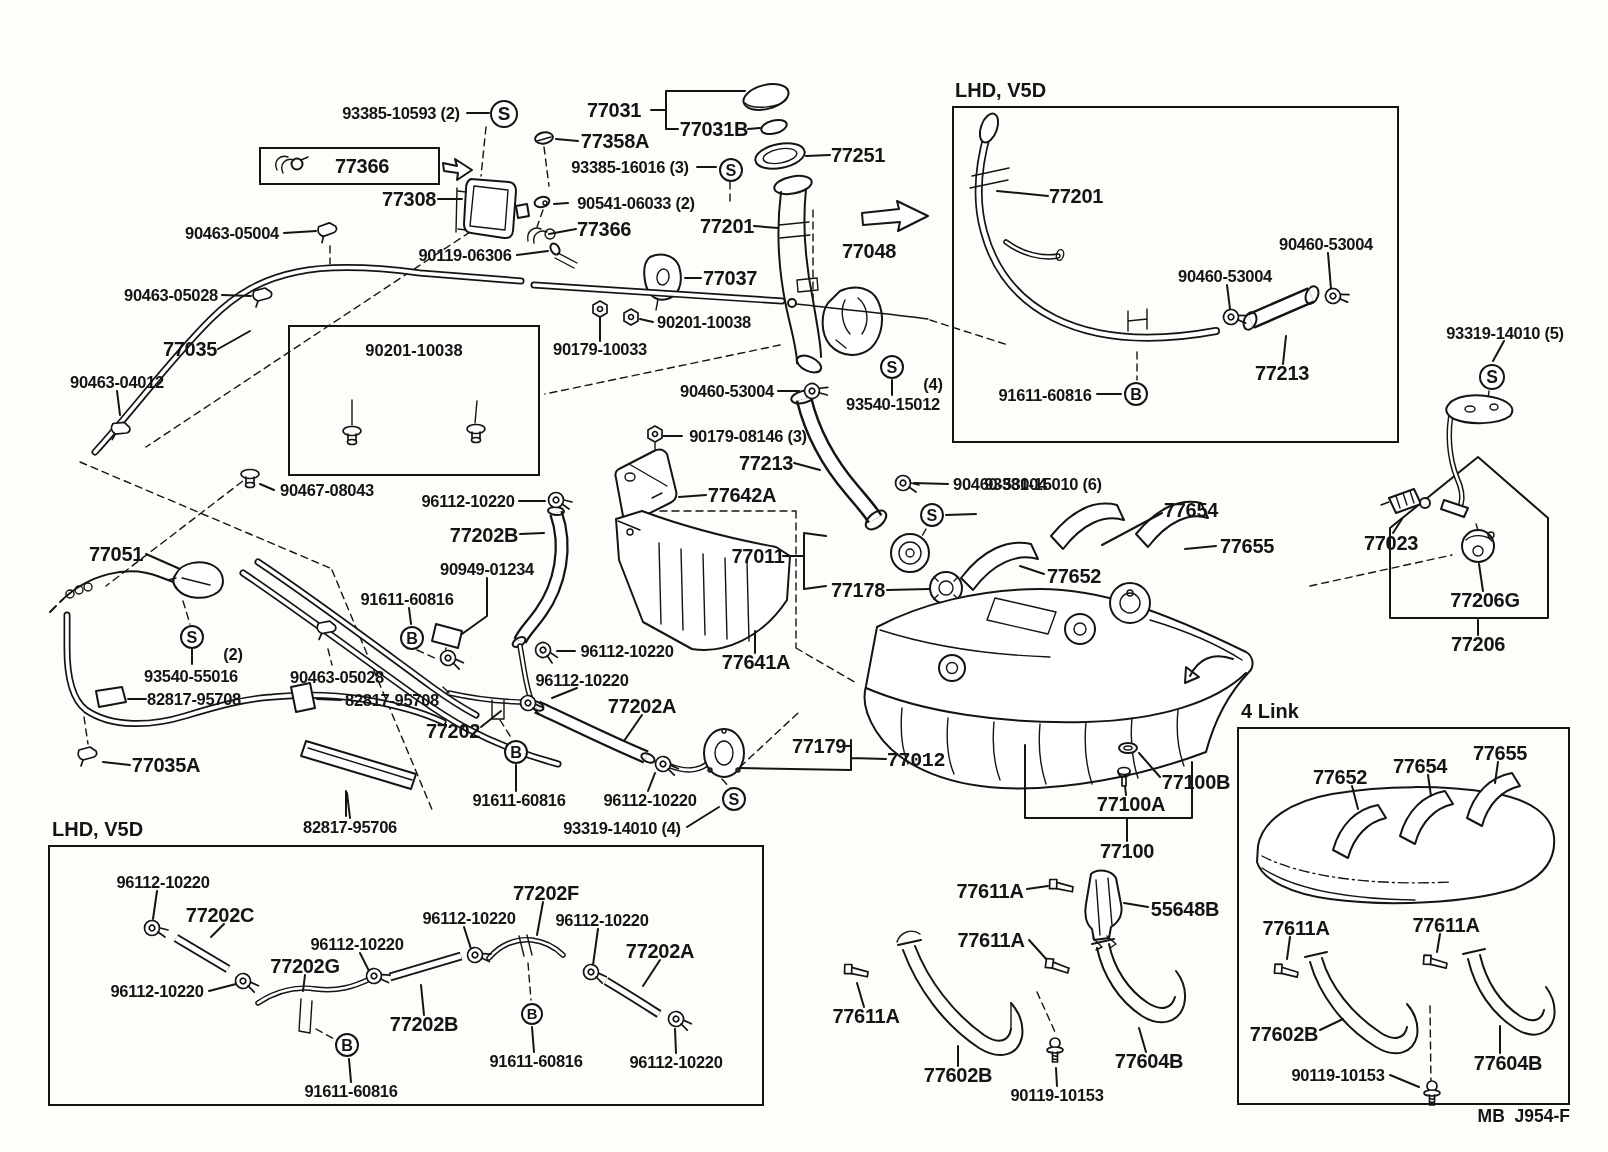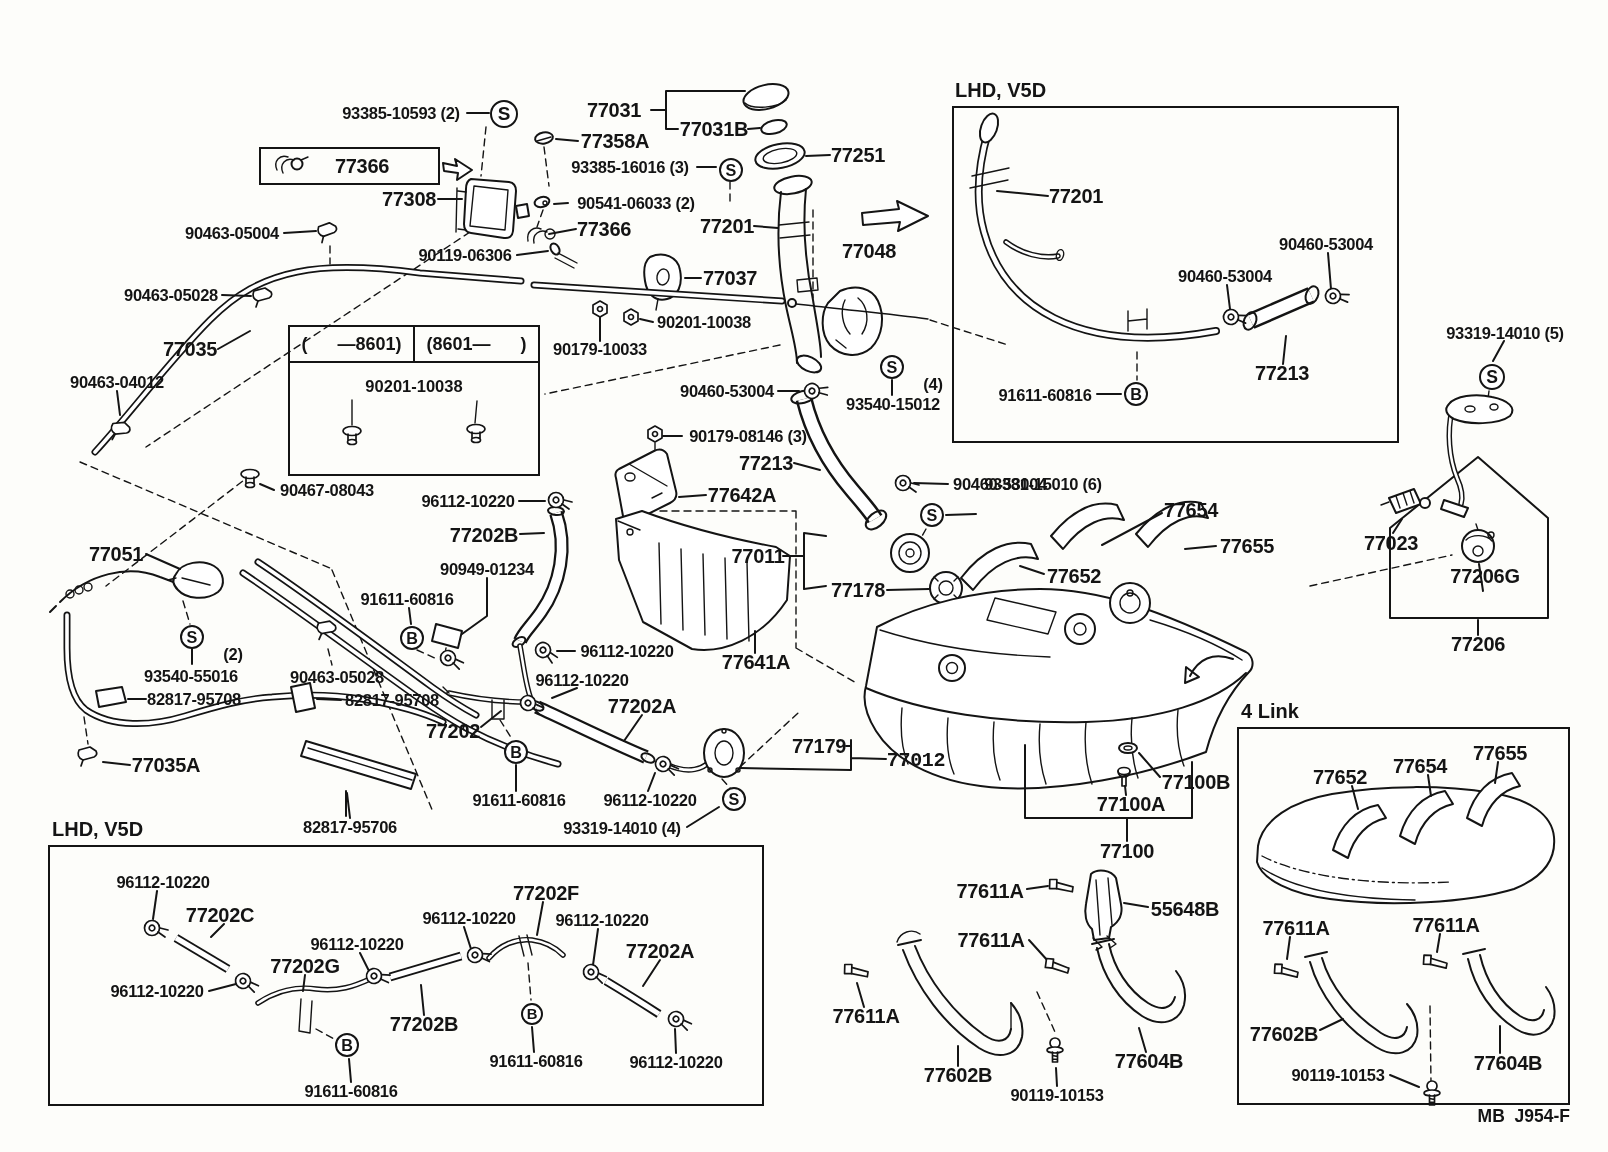--- a/index.html
+++ b/index.html
@@ -463,24 +463,20 @@
 
 <div class="pbox" style="left:48px;top:845px;width:712px;height:257px"></div>
 <div class="box-title" style="left:52px;top:819px">LHD, V5D</div>
 
 <div class="pbox" style="left:1237px;top:727px;width:329px;height:374px"></div>
 <div class="box-title" style="left:1241px;top:701px">4 Link</div>
 
 <div class="pbox" style="left:259px;top:147px;width:177px;height:34px"></div>
 
 <div class="parts-table">
-  <div class="pt-row pt-head">
-    <div class="pt-cell">(      —8601)</div>
-    <div class="pt-cell">(8601—      )</div>
-  </div>
   <div class="pt-row">
     <div class="pt-cell">90201-10038</div>
   </div>
 </div>
 
 <div id="label-layer">
       <div class="lbl sm" style="left: 401px; top: 113px;">93385-10593 (2)</div>
       <div class="lbl lg" style="left: 362px; top: 166px;">77366</div>
       <div class="lbl lg" style="left: 409px; top: 199px;">77308</div>
       <div class="lbl lg" style="left: 615px; top: 141px;">77358A</div>
@@ -515,21 +511,21 @@
       <div class="lbl lg" style="left: 1191px; top: 510px;">77654</div>
       <div class="lbl lg" style="left: 1247px; top: 546px;">77655</div>
       <div class="lbl lg" style="left: 1074px; top: 576px;">77652</div>
       <div class="lbl lg" style="left: 1076px; top: 196px;">77201</div>
       <div class="lbl sm" style="left: 1225px; top: 276px;">90460-53004</div>
       <div class="lbl sm" style="left: 1326px; top: 244px;">90460-53004</div>
       <div class="lbl lg" style="left: 1282px; top: 373px;">77213</div>
       <div class="lbl sm" style="left: 1045px; top: 395px;">91611-60816</div>
       <div class="lbl sm" style="left: 1505px; top: 333px;">93319-14010 (5)</div>
       <div class="lbl lg" style="left: 1391px; top: 543px;">77023</div>
-      <div class="lbl lg" style="left: 1485px; top: 576px; text-align: right;">77206G</div>
+      <div class="lbl lg" style="left: 1485px; top: 600px; text-align: right;">77206G</div>
       <div class="lbl lg" style="left: 1478px; top: 644px;">77206</div>
       <div class="lbl lg" style="left: 116px; top: 554px;">77051</div>
       <div class="lbl sm" style="left: 233px; top: 654px;">(2)</div>
       <div class="lbl sm" style="left: 191px; top: 676px;">93540-55016</div>
       <div class="lbl sm" style="left: 194px; top: 699px;">82817-95708</div>
       <div class="lbl lg" style="left: 166px; top: 765px;">77035A</div>
       <div class="lbl sm" style="left: 337px; top: 677px;">90463-05028</div>
       <div class="lbl sm" style="left: 392px; top: 700px;">82817-95708</div>
       <div class="lbl sm" style="left: 407px; top: 599px;">91611-60816</div>
       <div class="lbl sm" style="left: 350px; top: 827px;">82817-95706</div>

